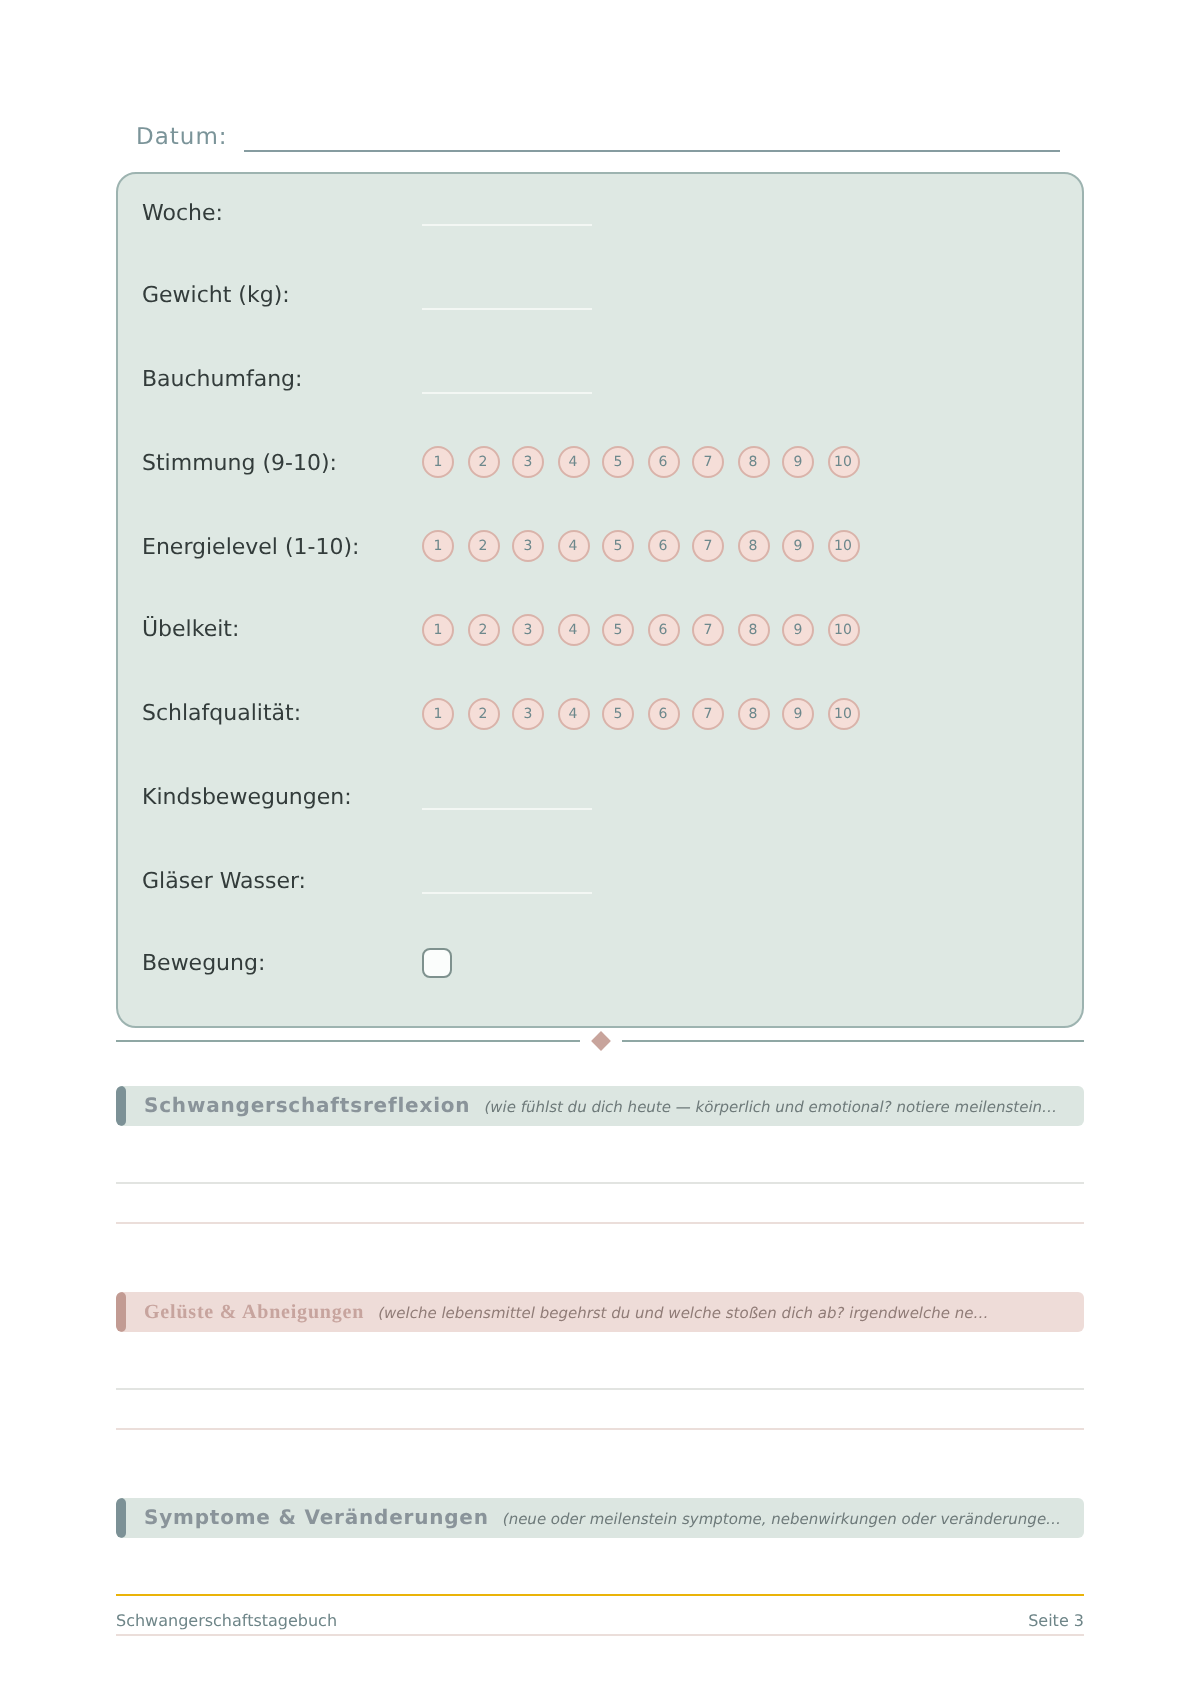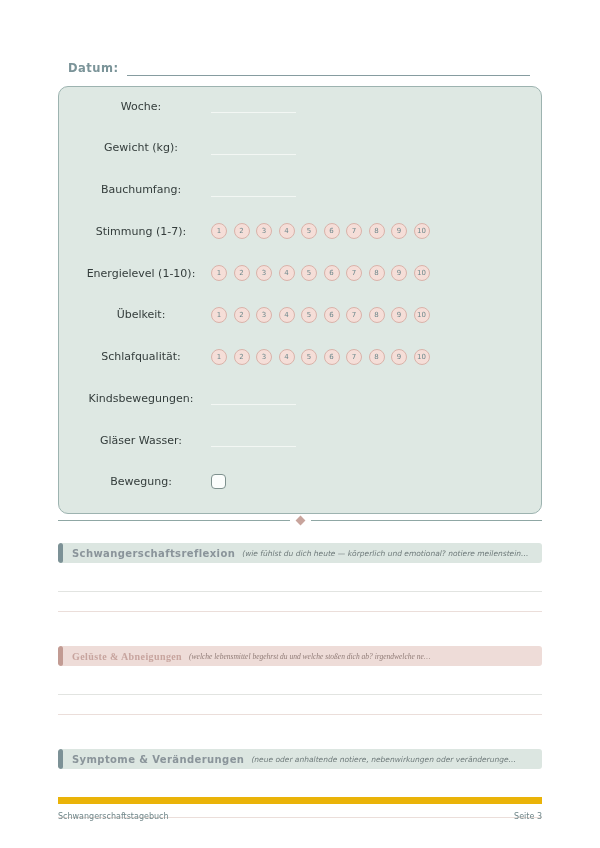--- a/index.html
+++ b/index.html
@@ -11,35 +11,34 @@
     background: #ffffff;
     overflow: hidden;
   }
 
   
   .datum-row {
     position: absolute; left: 68px; top: 60px; width: 462px;
     display: flex; align-items: flex-end;
   }
   .datum-label {
-    font-size: 11.5px; font-weight: bold; color: #7b9499;
+    font-size: 11.5px; font-weight: normal; color: #7b9499;
     letter-spacing: 0.5px; padding-bottom: 1px;
   }
   .datum-line {
     flex: 1; margin-left: 8px; height: 16px;
     border-bottom: 1px solid #869ca0;
   }
 
   
   .panel {
     position: absolute; left: 58px; top: 86px; width: 484px; height: 428px;
     background: #dee8e3; border: 1px solid #9db3b0; border-radius: 10px;
     display: flex; flex-direction: column; justify-content: space-between;
     padding: 7px 0 19px 0;
-    text-align: center;
   }
   .t-row { display: flex; align-items: center; height: 24px; padding-left: 12px; }
   .t-label { width: 140px; font-size: 11px; color: #333c3b; flex-shrink: 0; }
   .input-line {
     width: 85px; height: 14px;
     border-bottom: 1px solid #f3f7f4;
   }
   .scale { display: flex; align-items: center; gap: 6.5px; }
   .circle {
     width: 16px; height: 16px; border-radius: 50%;
@@ -75,29 +74,29 @@
   .sec-accent { width: 5px; height: 14px; border-radius: 3px; margin-left: 0px; flex-shrink: 0; align-self: center; height: 20px; }
   .section.green .sec-accent { background: #7c9196; }
   .section.pink  .sec-accent { background: #c29b93; }
   .sec-title {
     margin-left: 9px; font-size: 10px; font-weight: bold; letter-spacing: 0.4px;
   }
   .section.green .sec-title { color: #8a949a; }
   .section.pink  .sec-title { color: #c7a49e; font-family: Liberation Serif, serif; }
   .sec-hint { margin-left: 7px; font-size: 7.5px; font-style: italic; overflow: hidden; text-align: center; }
   .section.green .sec-hint { color: #6e7a7a; }
-  .section.pink  .sec-hint { color: #907c77; font-family: Liberation Serif, serif; }
+  .section.pink  .sec-hint { color: #907c77; }
   .rule { border-bottom: 1px solid #e4e4e2; }
   .rule.first { height: 29px; border-color: #e2e4e1; }
   .rule.second { height: 20px; border-color: #ebdeda; }
 
   
   .footer {
     position: absolute; left: 58px; top: 797px; width: 484px;
-    border-top: 7px solid #eab308; padding-top: 8px;
+    border-top: 1px solid #eab308; padding-top: 8px;
     display: flex; justify-content: space-between;
     font-size: 8px; color: #6e8588;
   }
 </style>
 </head>
 <body>
 
 <div id="page">
 
   <div class="datum-row">
@@ -112,21 +111,21 @@
       </div>
       <div class="t-row">
         <span class="t-label">Gewicht (kg):</span>
         <span class="input-line"></span>
       </div>
       <div class="t-row">
         <span class="t-label">Bauchumfang:</span>
         <span class="input-line"></span>
       </div>
       <div class="t-row">
-        <span class="t-label">Stimmung (1-7):</span>
+        <span class="t-label">Stimmung (9-10):</span>
         <div class="scale">
           <span class="circle">1</span>
           <span class="circle">2</span>
           <span class="circle">3</span>
           <span class="circle">4</span>
           <span class="circle">5</span>
           <span class="circle">6</span>
           <span class="circle">7</span>
           <span class="circle">8</span>
           <span class="circle">9</span>
@@ -214,21 +213,21 @@
           <span class="sec-title">Gelüste &amp; Abneigungen</span>
           <span class="sec-hint">(welche lebensmittel begehrst du und welche stoßen dich ab? irgendwelche ne…</span>
         </div>
         <div class="rule first"></div>
         <div class="rule second"></div>
       </div>
       <div class="section green">
         <div class="sec-header">
           <span class="sec-accent"></span>
           <span class="sec-title">Symptome &amp; Veränderungen</span>
-          <span class="sec-hint">(neue oder anhaltende notiere, nebenwirkungen oder veränderunge…</span>
+          <span class="sec-hint">(neue oder meilenstein symptome, nebenwirkungen oder veränderunge…</span>
         </div>
         <div class="rule first"></div>
         <div class="rule second"></div>
       </div>
     </div>
 
   <div class="footer">
     <span>Schwangerschaftstagebuch</span>
     <span>Seite 3</span>
   </div>

